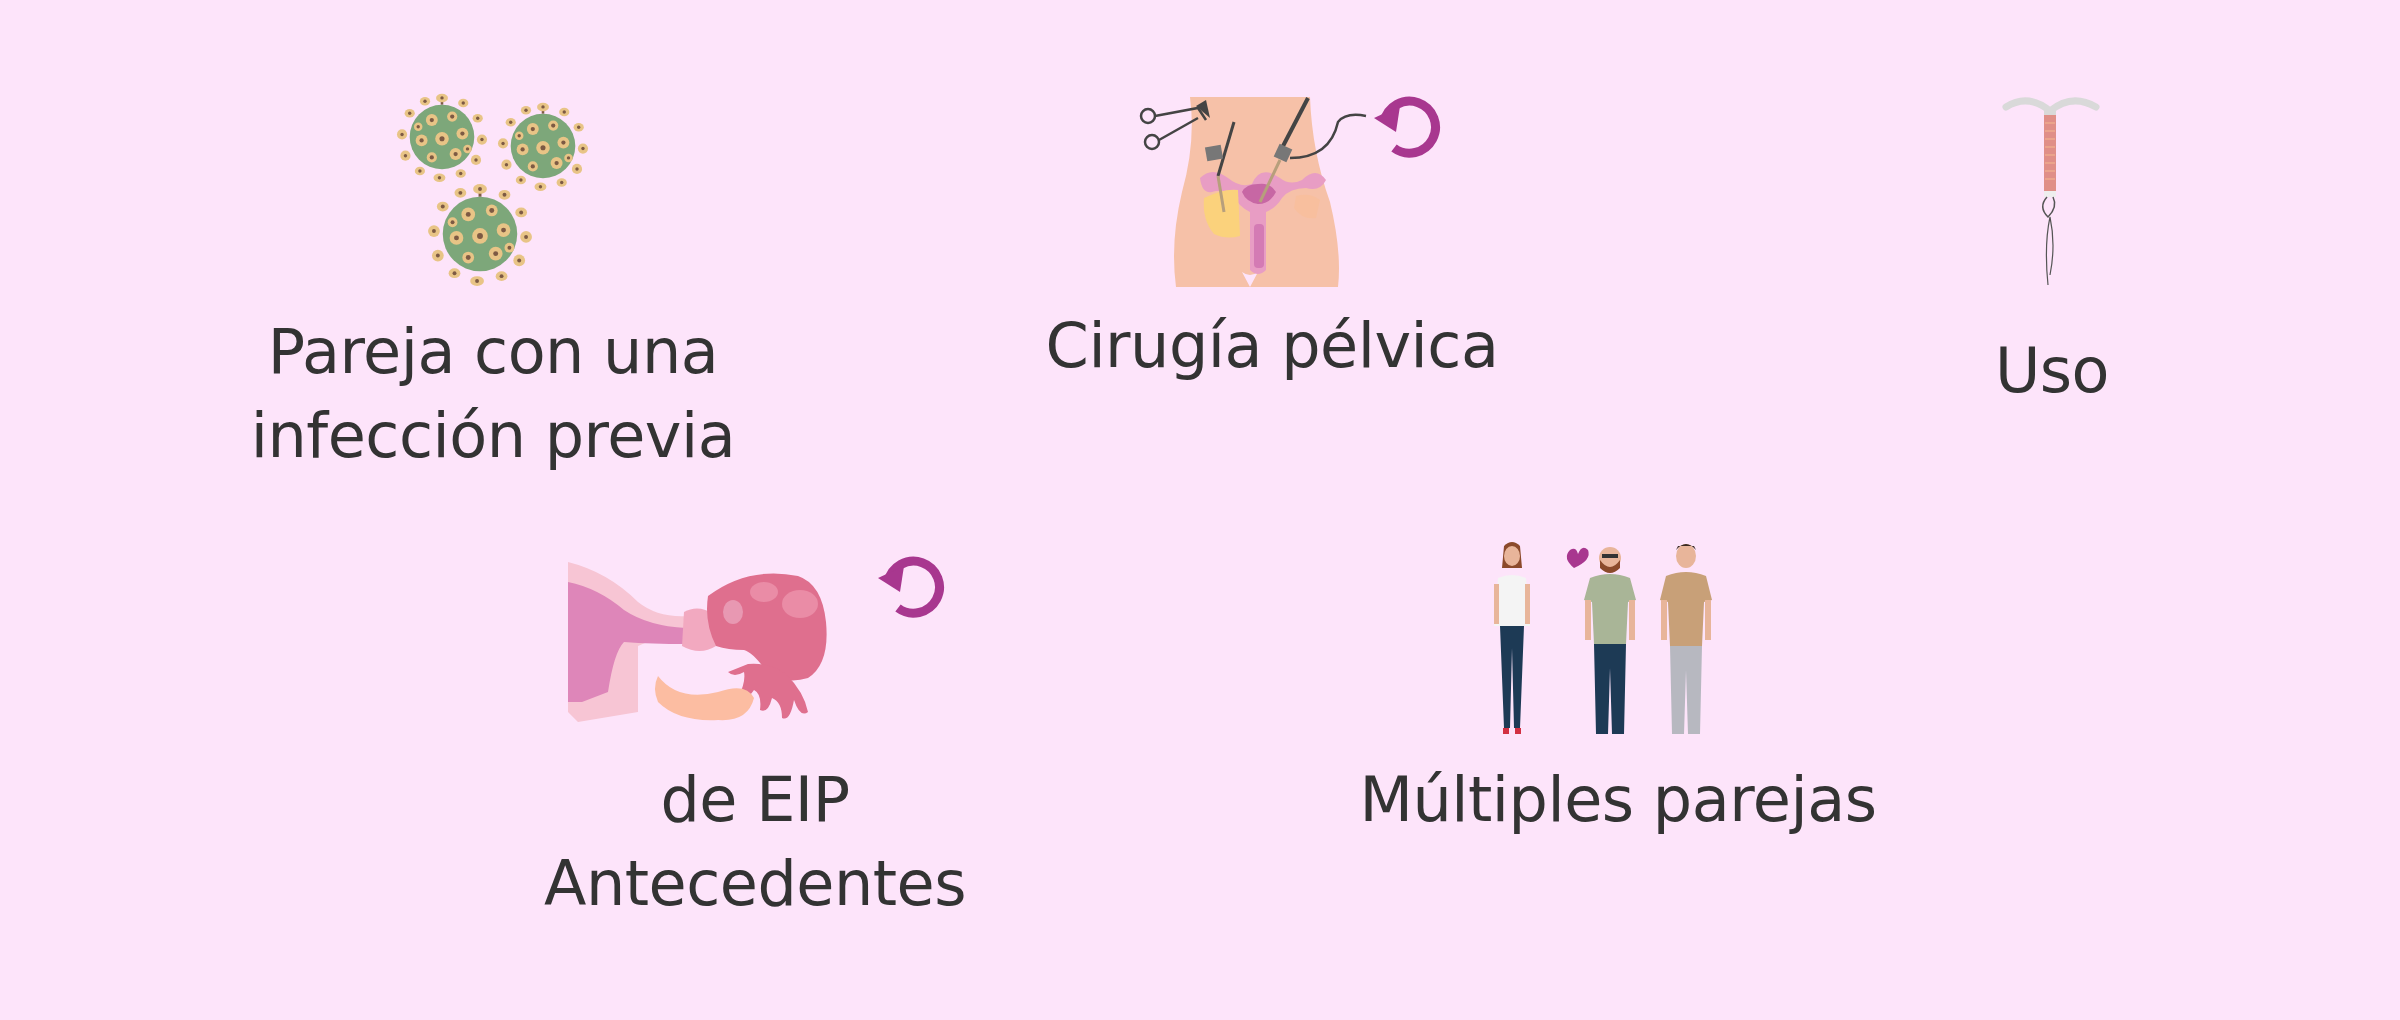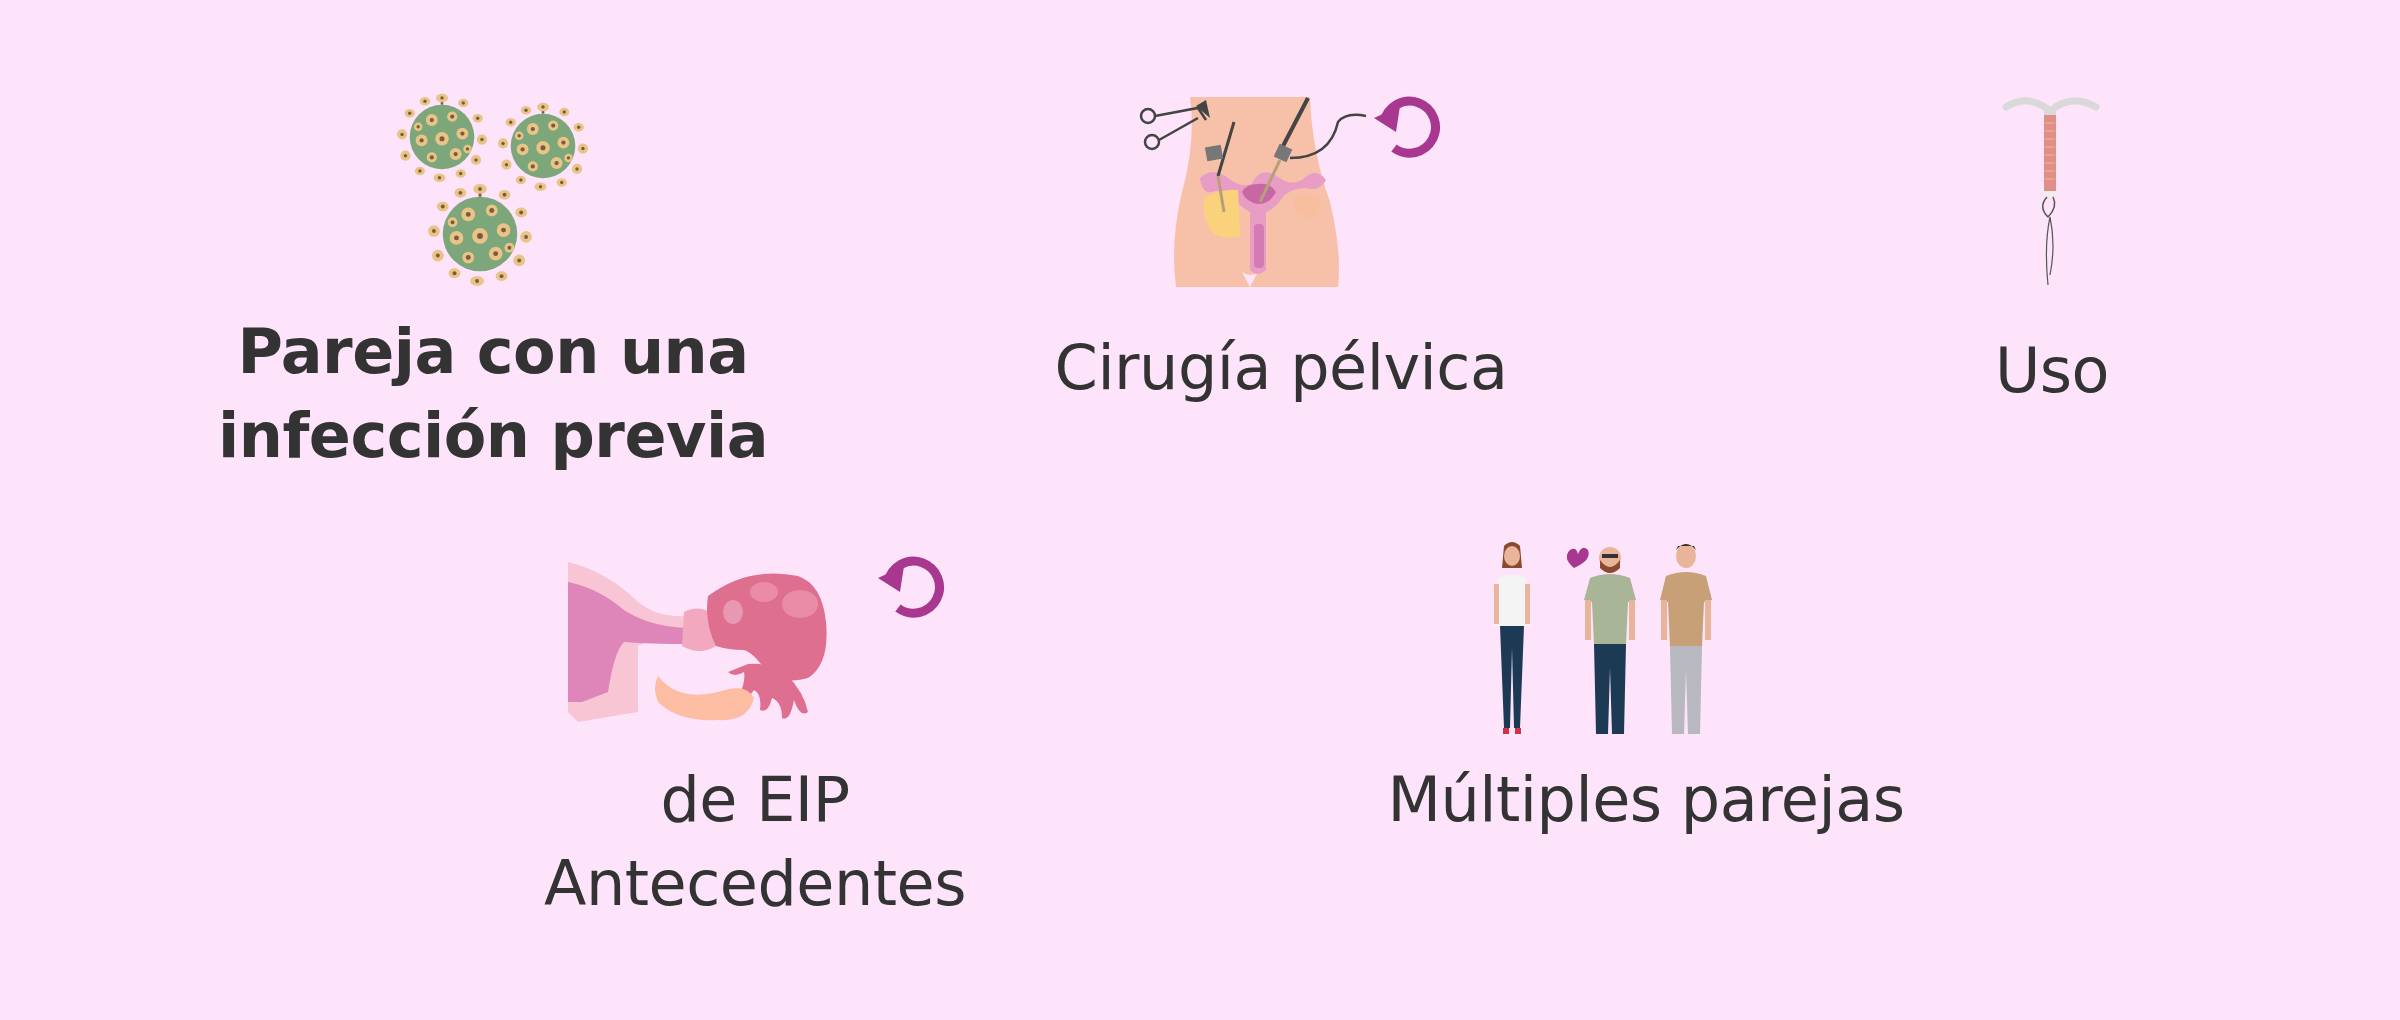--- a/index.html
+++ b/index.html
@@ -85,21 +85,21 @@
               <circle cx="-28" cy="-12" r="2"></circle>
             <circle cx="30" cy="14" r="2"></circle>
           </g>
         </g>
       </defs>
       <use href="#virus" transform="translate(47,47) scale(0.85)"></use>
       <use href="#virus" transform="translate(148,56) scale(0.85)"></use>
       <use href="#virus" transform="translate(85,144) scale(0.98)"></use>
     </svg>
   </div>
-  <div class="label" style="left:493px; top:310px;font-weight:bold;">
+  <div class="label" style="left:493px; top:310px;">
     <span>Pareja con una</span>
     <span>infección previa</span>
   </div>
 </div>
 
 <div class="item">
   <div class="illus" style="left:1130px; top:92px; width:250px; height:200px;">
     <svg width="250" height="200" viewBox="0 0 250 200">
 
       <path d="M60 5 L180 5 Q182 60 200 110 Q212 160 208 195 L46 195 Q40 150 52 100 Q66 50 60 5 Z" fill="#f6c1a8"></path>
@@ -124,21 +124,21 @@
       <line x1="150" y1="68" x2="130" y2="110" stroke="#b79f7c" stroke-width="3"></line>
       <path d="M160 66 Q200 66 208 30 Q216 20 236 24" stroke="#444" stroke-width="2.5" fill="none"></path>
     </svg>
   </div>
   <div class="illus" style="left:1372px; top:92px; width:70px; height:70px;">
     <svg width="70" height="70" viewBox="0 0 70 70">
       <path d="M12 30 A26 26 0 1 1 22 56" fill="none" stroke="#a8378f" stroke-width="9"></path>
       <path d="M2 26 L28 14 L24 40 Z" fill="#a8378f"></path>
     </svg>
   </div>
-  <div class="label" style="left:1272px; top:326px;margin-left:9px;">
+  <div class="label" style="left:1272px; top:304px;">
     <span>Cirugía pélvica</span>
   </div>
 </div>
 
 <div class="item">
   <div class="illus" style="left:1998px; top:95px; width:110px; height:200px;">
     <svg width="110" height="200" viewBox="0 0 110 200">
       <path d="M8 12 Q30 -2 52 16 Q74 -2 98 12" fill="none" stroke="#d9d9d9" stroke-width="7" stroke-linecap="round"></path>
       <rect x="46" y="14" width="12" height="8" fill="#d9d9d9"></rect>
       <rect x="46" y="20" width="12" height="76" fill="#e08f88"></rect>
@@ -212,16 +212,16 @@
       <path d="M104 106 L136 106 L134 196 L122 196 L120 130 L118 196 L106 196 Z" fill="#1d3a55"></path>
 
       <ellipse cx="196" cy="18" rx="10" ry="12" fill="#e8b59a"></ellipse>
       <path d="M186 12 Q196 0 206 12 L204 8 L188 8 Z" fill="#3a2a22"></path>
       <path d="M176 38 Q196 30 216 38 L222 62 L214 64 L212 108 L180 108 L178 64 L170 62 Z" fill="#c8a078"></path>
       <rect x="171" y="62" width="6" height="40" fill="#e8b59a"></rect>
       <rect x="215" y="62" width="6" height="40" fill="#e8b59a"></rect>
       <path d="M180 108 L212 108 L210 196 L198 196 L196 132 L194 196 L182 196 Z" fill="#b7b8c0"></path>
     </svg>
   </div>
-  <div class="label" style="left:1618px; top:758px;margin-left:28px;">
+  <div class="label" style="left:1618px; top:758px;">
     <span>Múltiples parejas</span>
   </div>
 </div>
 
 </body></html>

